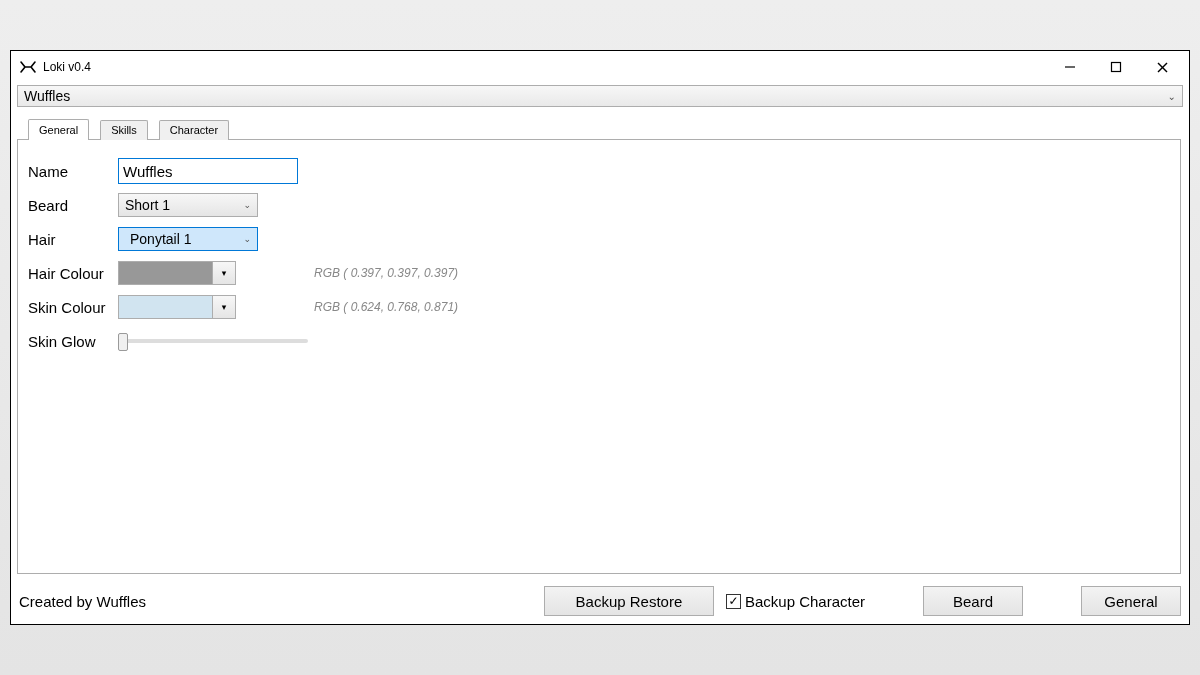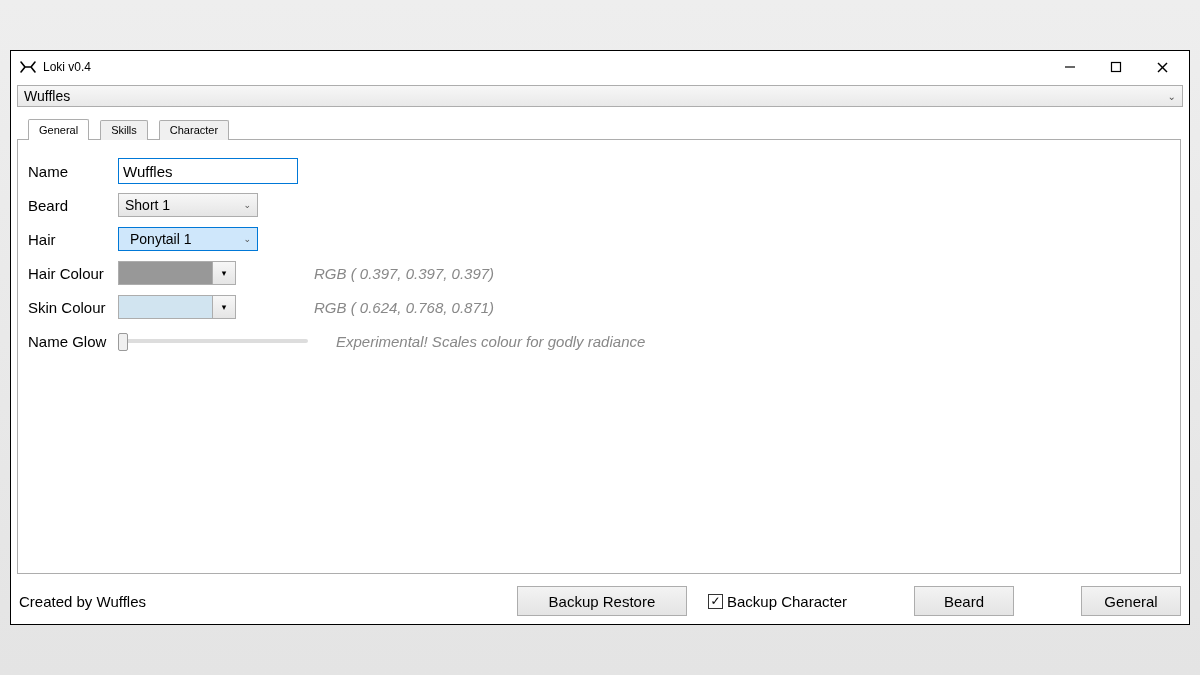--- a/index.html
+++ b/index.html
@@ -157,21 +157,21 @@
     background: linear-gradient(#f7f7f7, #e5e5e5);
     display: flex;
     align-items: center;
     justify-content: center;
     font-size: 9px;
   }
   .hint {
     margin-left: 78px;
     color: #888;
     font-style: italic;
-    font-size: 15px;
+    font-size: 12px;
   }
   .slider-wrap {
     width: 190px;
     display: flex;
     align-items: center;
   }
   .slider {
     width: 190px;
     height: 4px;
     background: #ddd;
@@ -192,21 +192,21 @@
     background: #f0f0f0;
     border: 1px solid #9a9a9a;
     border-radius: 2px;
   }
   .flexgrow { flex: 1; }
   
   .footer {
     display: flex;
     align-items: center;
     padding: 6px 8px 8px 8px;
-    gap: 21px;
+    gap: 12px;
     text-align: center;
   }
   .footer .credit {
     font-size: 15px;
   }
   .btn {
     height: 30px;
     min-width: 100px;
     padding: 0 22px;
     border: 1px solid #adadad;
@@ -319,28 +319,27 @@
       <div class="form-row">
         <div class="form-label">Skin Colour</div>
         <div class="colorbox">
           <div class="swatch" style="background:#d1e4f0"></div>
           <div class="drop">▾</div>
         </div>
         <div class="hint">RGB ( 0.624, 0.768, 0.871)</div>
       </div>
 
       <div class="form-row">
-        <div class="form-label">Name Glow</div>
+        <div class="form-label">Skin Glow</div>
         <div class="slider-wrap">
           <div class="slider">
             <div class="track-dark" style="width:0%"></div>
             <div class="thumb"></div>
           </div>
         </div>
-        <div class="hint" style="margin-left:28px">Experimental! Scales colour for godly radiance</div>
       </div>
 
       <div class="flexgrow"></div>
     </div>
 
     <div class="footer">
       <div class="credit">Created by Wuffles</div>
       <div class="flexgrow"></div>
       <div class="btn" style="min-width:170px">
         <span>Backup Restore</span>

